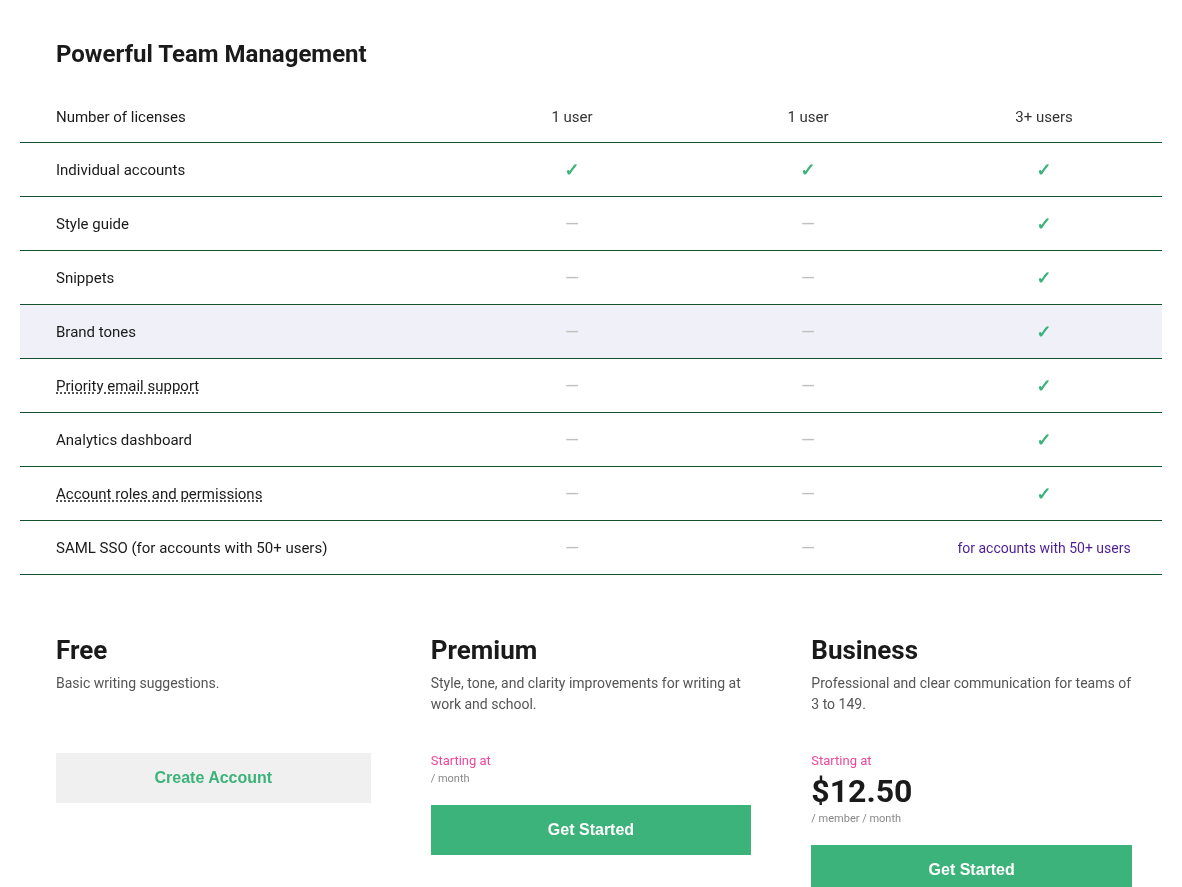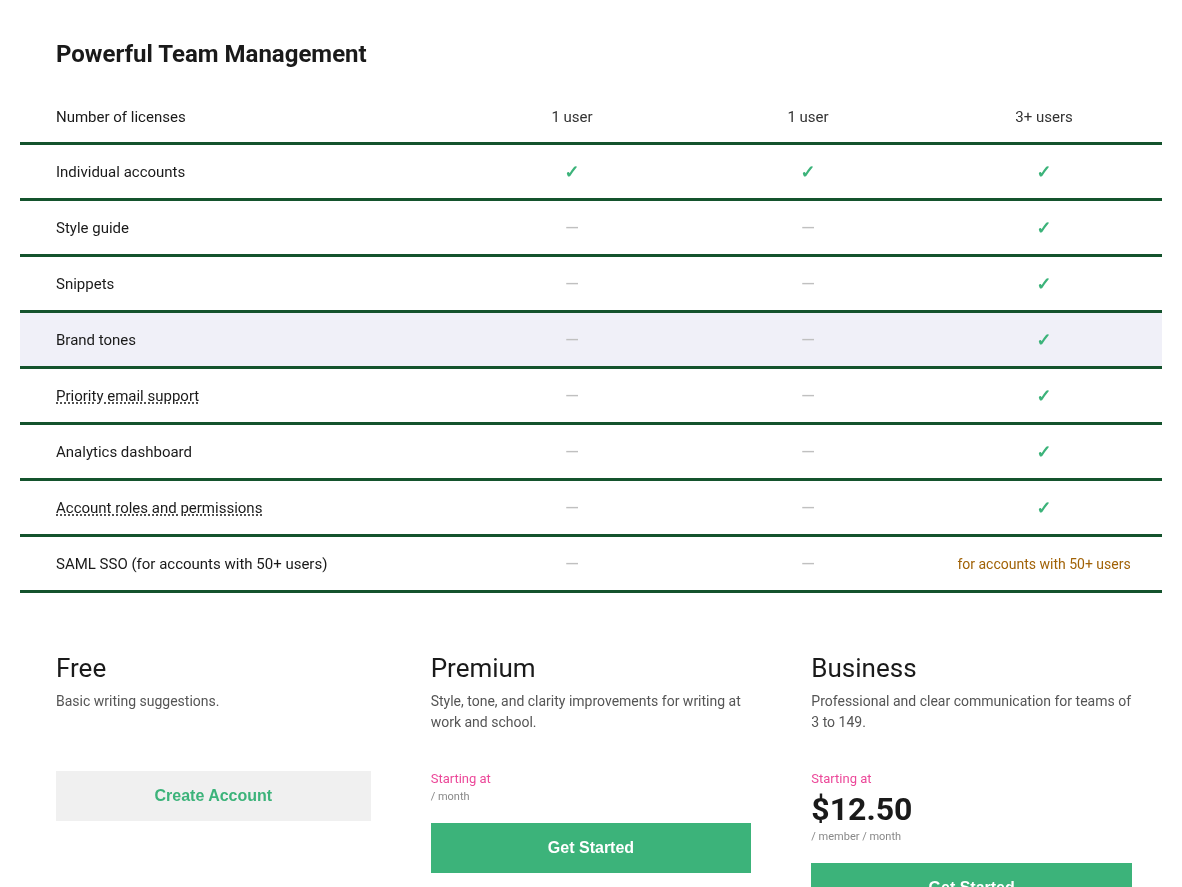--- a/index.html
+++ b/index.html
@@ -20,21 +20,21 @@
       padding-left: 36px;
     }
 
     .features-table {
       width: 100%;
       border-collapse: collapse;
       margin-bottom: 40px;
     }
 
     .features-table tr {
-      border-bottom: 3px solid #14532d;
+      border-bottom: 1px solid #14532d;
     }
 
     .features-table tr.highlighted {
       background-color: #f0f0f8;
     }
 
     .features-table td {
       padding: 16px 12px;
       font-size: 15px;
       color: #333;
@@ -73,42 +73,42 @@
       font-size: 18px;
     }
 
     .license-count {
       font-size: 15px;
       color: #333;
     }
 
     .saml-text {
       font-size: 14px;
-      color: #a16207;
+      color: #4c1d95;
     }
 
     
     .pricing-section {
       display: grid;
       grid-template-columns: 1fr 1fr 1fr;
       gap: 0;
       margin-top: 20px;
     }
 
     .pricing-col {
       padding: 20px 30px 30px 30px;
     }
 
     .pricing-col:first-child {
       padding-left: 36px;
     }
 
     .plan-name {
       font-size: 26px;
-      font-weight: 400;
+      font-weight: 700;
       color: #1a1a1a;
       margin-bottom: 8px;
     }
 
     .plan-description {
       font-size: 14px;
       color: #555;
       line-height: 1.5;
       margin-bottom: 20px;
       min-height: 60px;

